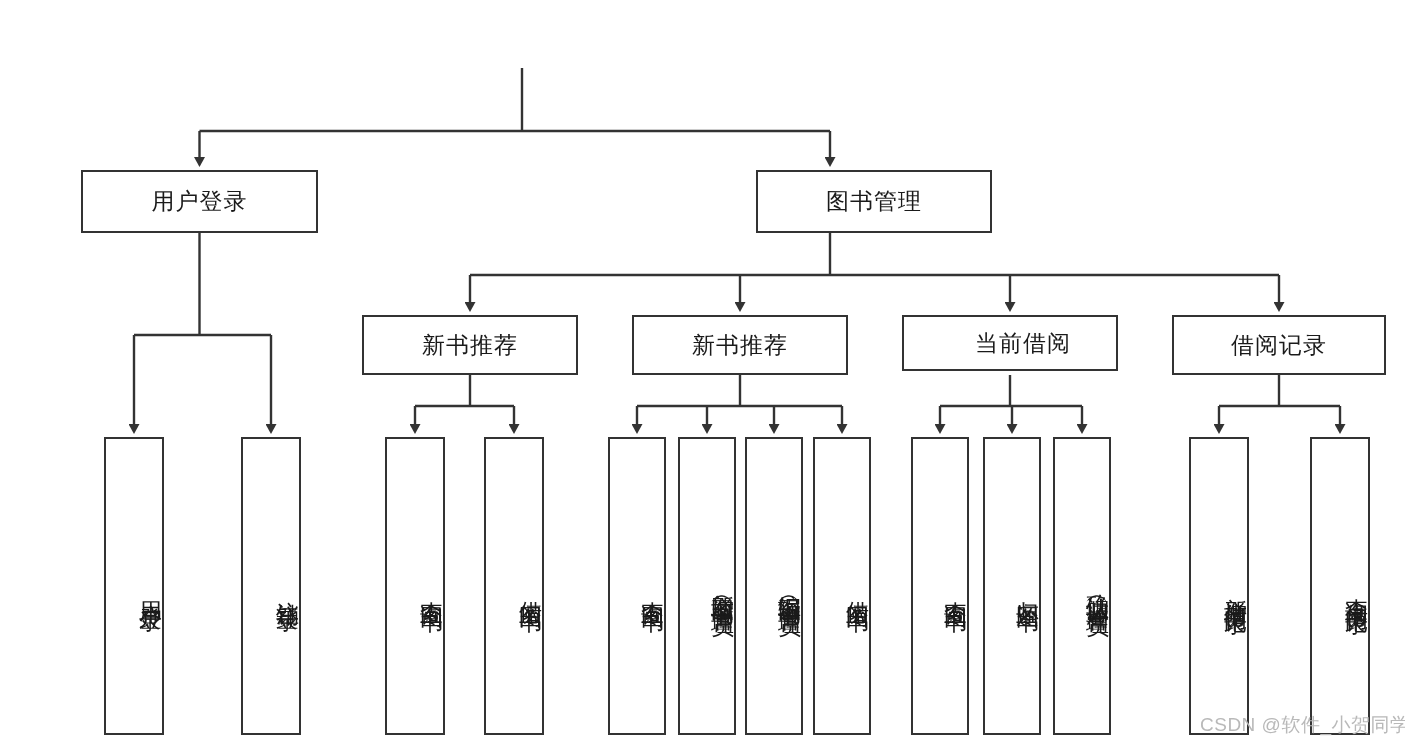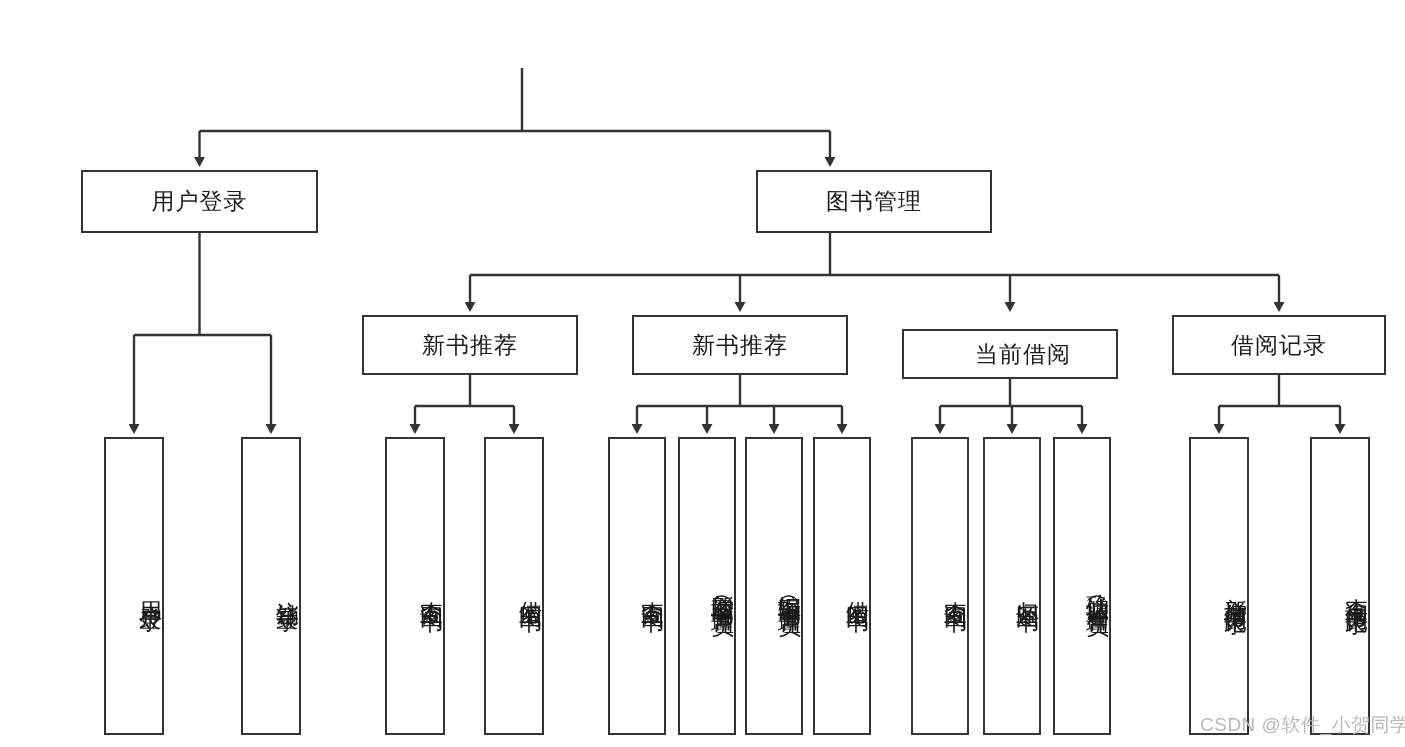--- a/index.html
+++ b/index.html
@@ -126,21 +126,21 @@
   <div class="node horiz" style="left:712px; top:170px; width:236px; height:63px;margin-left:44px;">
     <span>图书管理</span>
   </div>
 
   <div class="node horiz" style="left:362px; top:315px; width:216px; height:60px;text-align:right;">
     <span>新书推荐</span>
   </div>
   <div class="node horiz" style="left:632px; top:315px; width:216px; height:60px;">
     <span>新书推荐</span>
   </div>
-  <div class="node horiz" style="left:902px; top:329px; width:216px; height:50px;padding-left:26px;">
+  <div class="node horiz" style="left:902px; top:315px; width:216px; height:56px;padding-left:26px;">
     <span>当前借阅</span>
   </div>
   <div class="node horiz" style="left:1172px; top:315px; width:214px; height:60px;">
     <span>借阅记录</span>
   </div>
 
   <div class="node vert" style="left:104px; top:437px; width:60px; height:298px;">
     <span class="vtext">用户登录</span>
   </div>
   <div class="node vert" style="left:241px; top:437px; width:60px; height:298px;">

